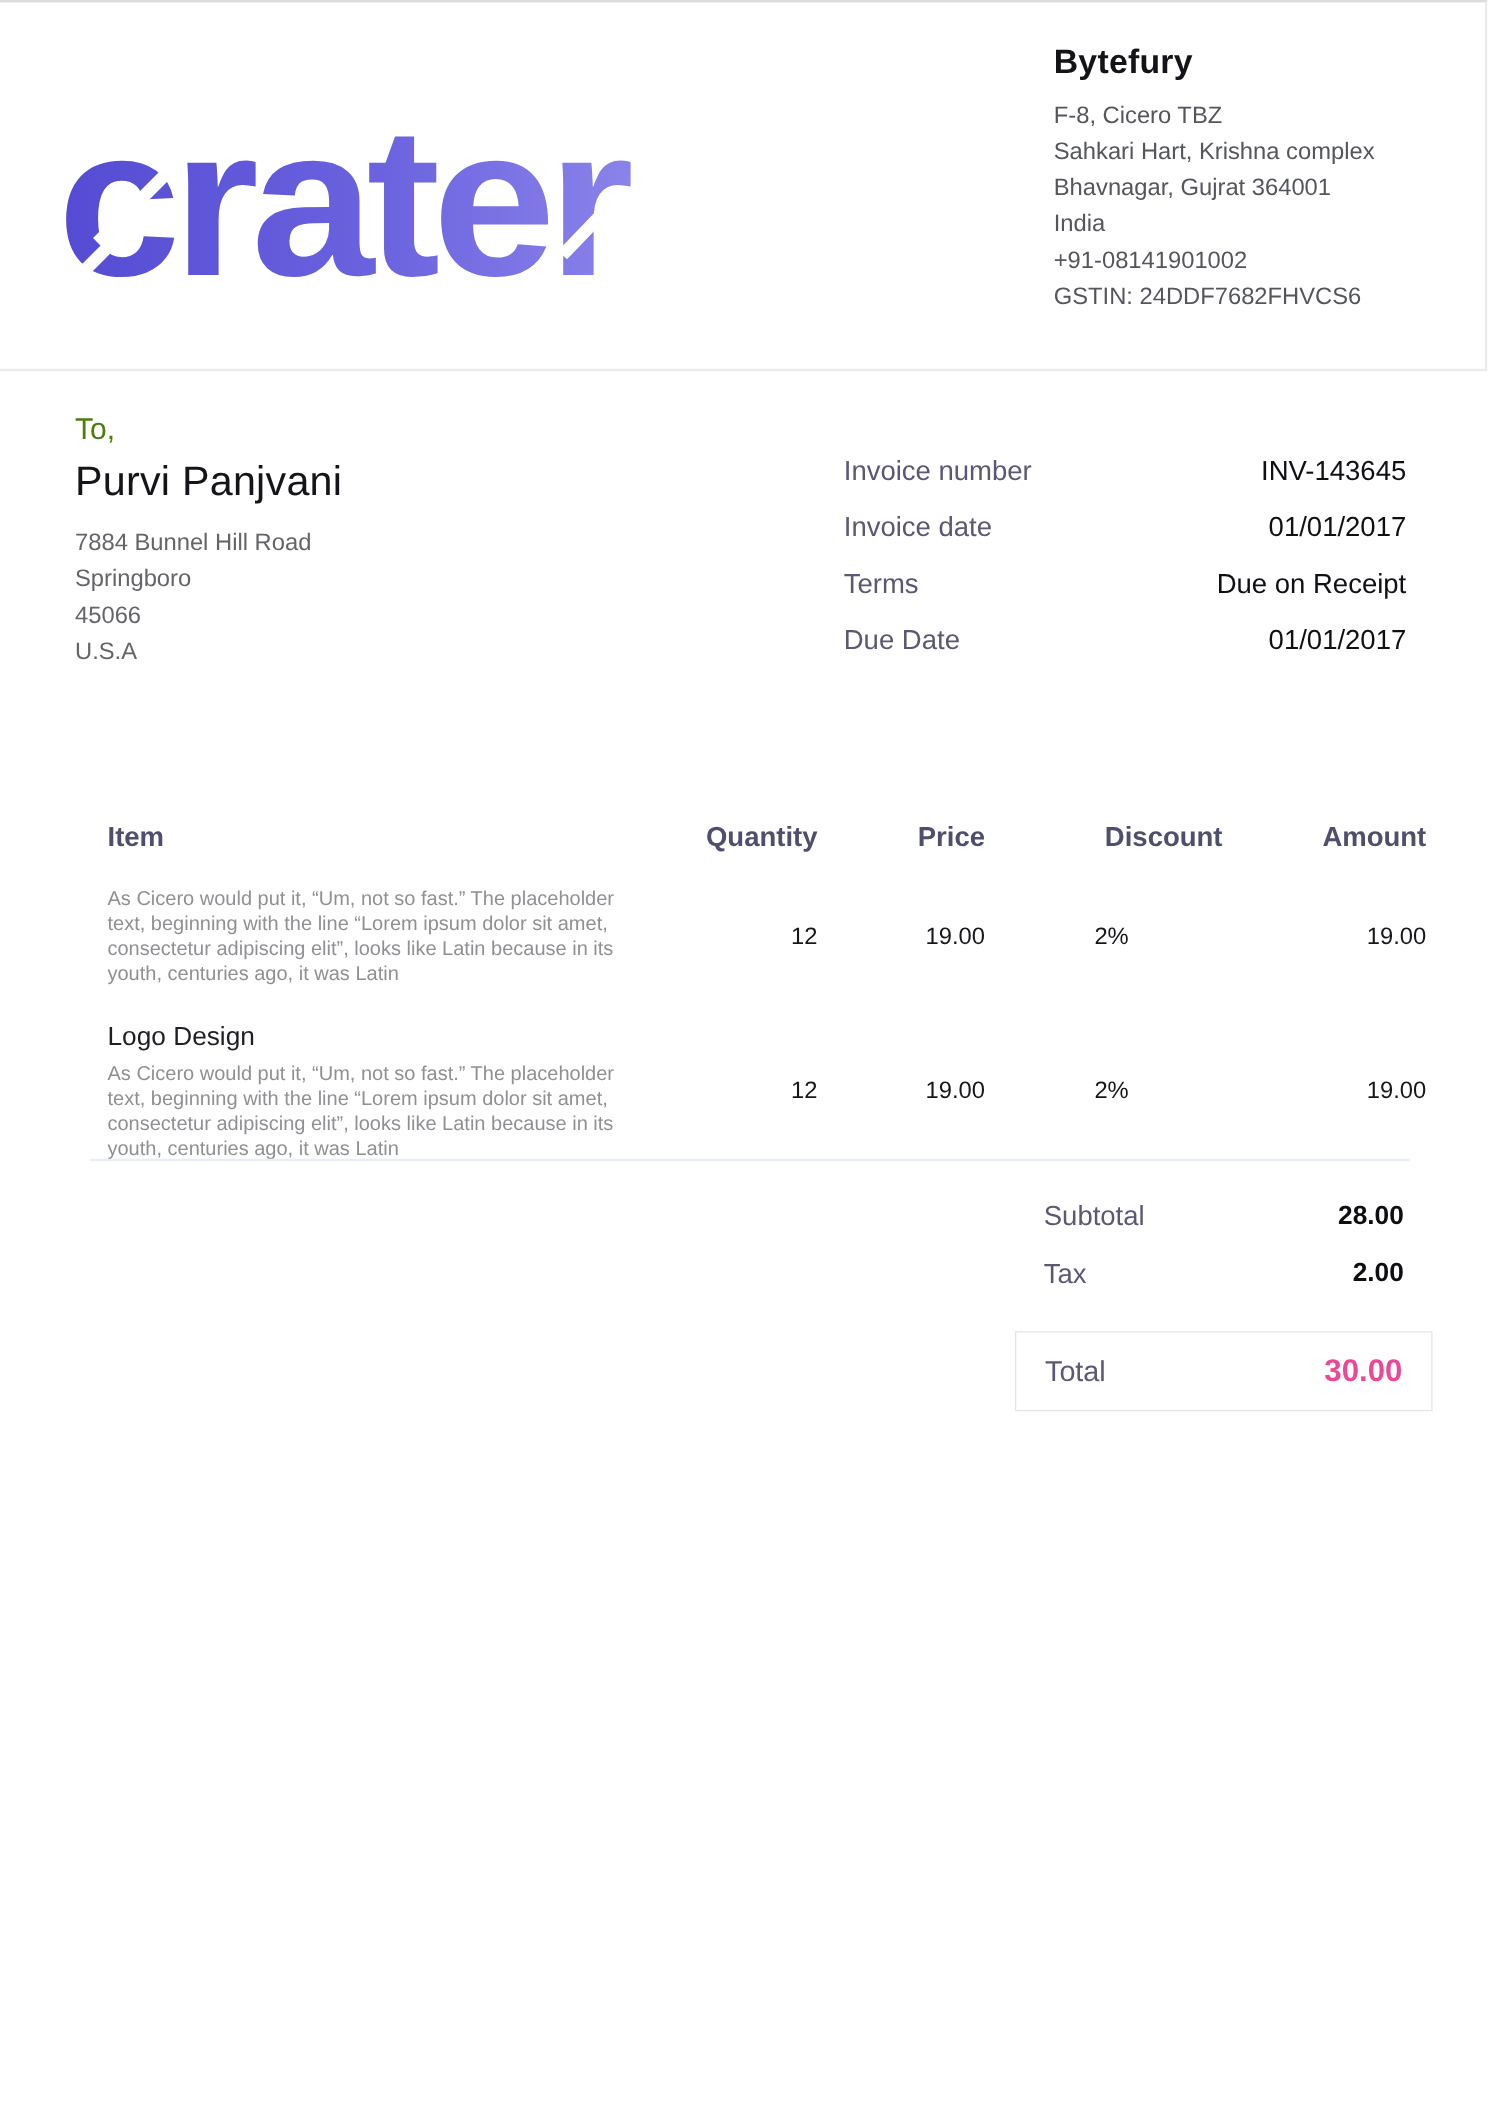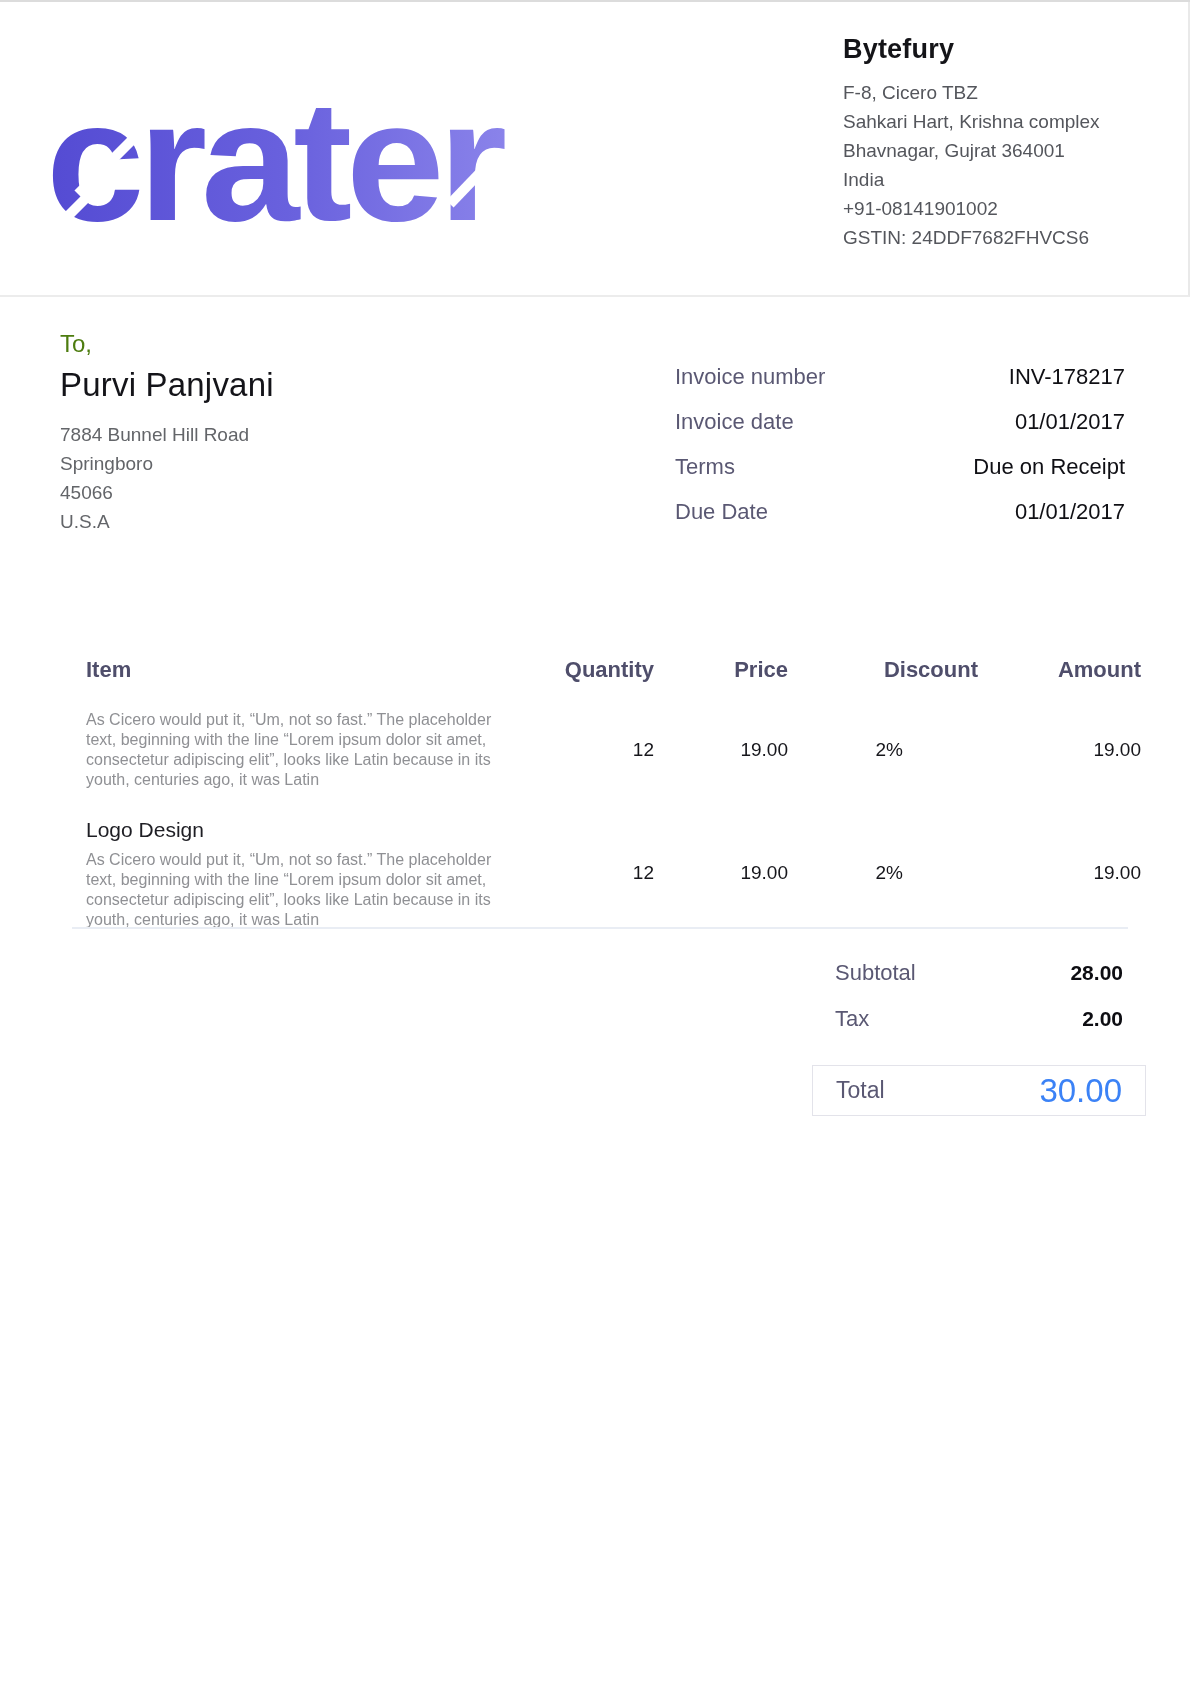--- a/index.html
+++ b/index.html
@@ -64,27 +64,27 @@
 
   
   .totals { position: absolute; left: 812px; top: 948px; width: 334px; }
   .t-row {
     display: flex; justify-content: space-between; align-items: center;
     height: 46px; padding: 0 23px;
   }
   .t-label { font-size: 22px; color: #5a5873; }
   .t-value { font-size: 21px; color: #0d0d12; font-weight: 600; }
   .total-box {
-    margin-top: 23px; height: 51px;
+    margin-top: 23px; height: 64px;
     border: 1px solid #e3e3ea; background: #ffffff;
     display: flex; justify-content: space-between; align-items: center;
     padding: 0 23px; box-sizing: border-box;
   }
   .total-label { font-size: 23px; color: #5a5873; }
-  .total-value { font-size: 33px; font-weight: 400; color: #3b82f6; }
+  .total-value { font-size: 25px; font-weight: 700; color: #ec4899; }
 </style>
 </head>
 <body>
 
 <div class="page">
 
   <div class="header">
     <div class="logo-wrap">
       <svg width="465" height="134" viewBox="0 0 465 134">
         <defs>
@@ -118,21 +118,21 @@
     <div class="recipient">Purvi Panjvani</div>
     <div class="billing-line">7884 Bunnel Hill Road</div>
     <div class="billing-line">Springboro</div>
     <div class="billing-line">45066</div>
     <div class="billing-line">U.S.A</div>
   </div>
 
   <div class="meta">
     <div class="meta-row">
       <span class="meta-label">Invoice number</span>
-      <span class="meta-value">INV-178217</span>
+      <span class="meta-value">INV-143645</span>
     </div>
     <div class="meta-row">
       <span class="meta-label">Invoice date</span>
       <span class="meta-value">01/01/2017</span>
     </div>
     <div class="meta-row">
       <span class="meta-label">Terms</span>
       <span class="meta-value">Due on Receipt</span>
     </div>
     <div class="meta-row">

